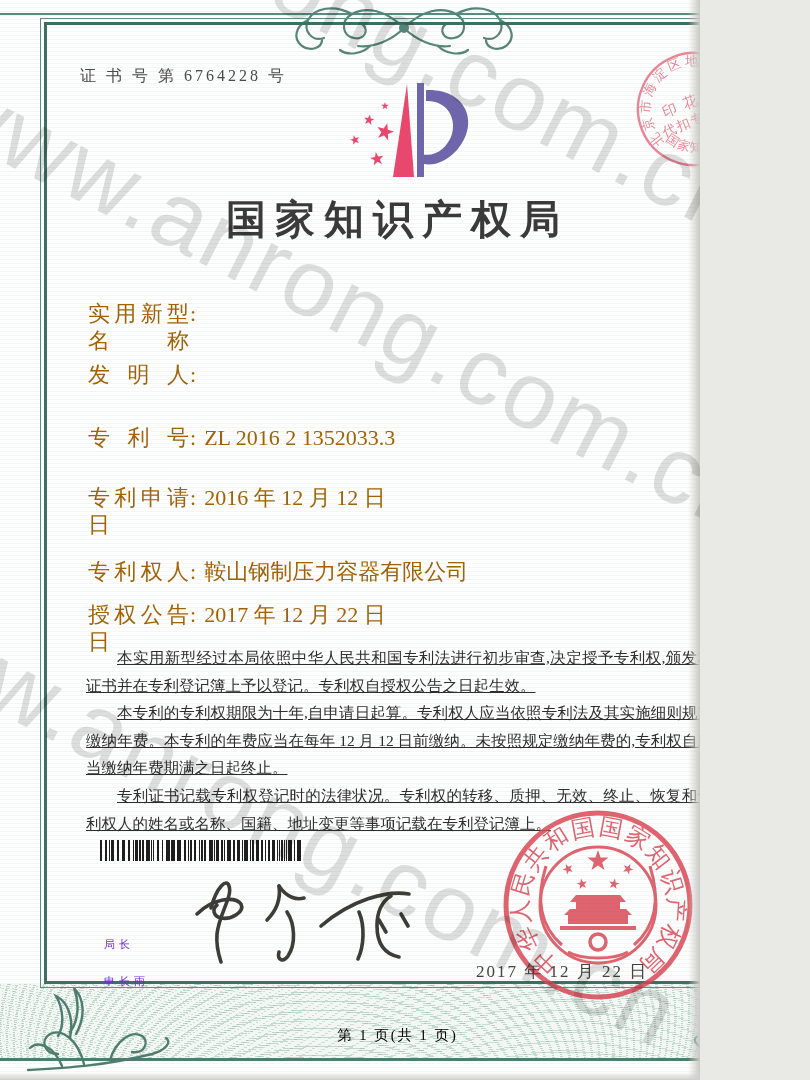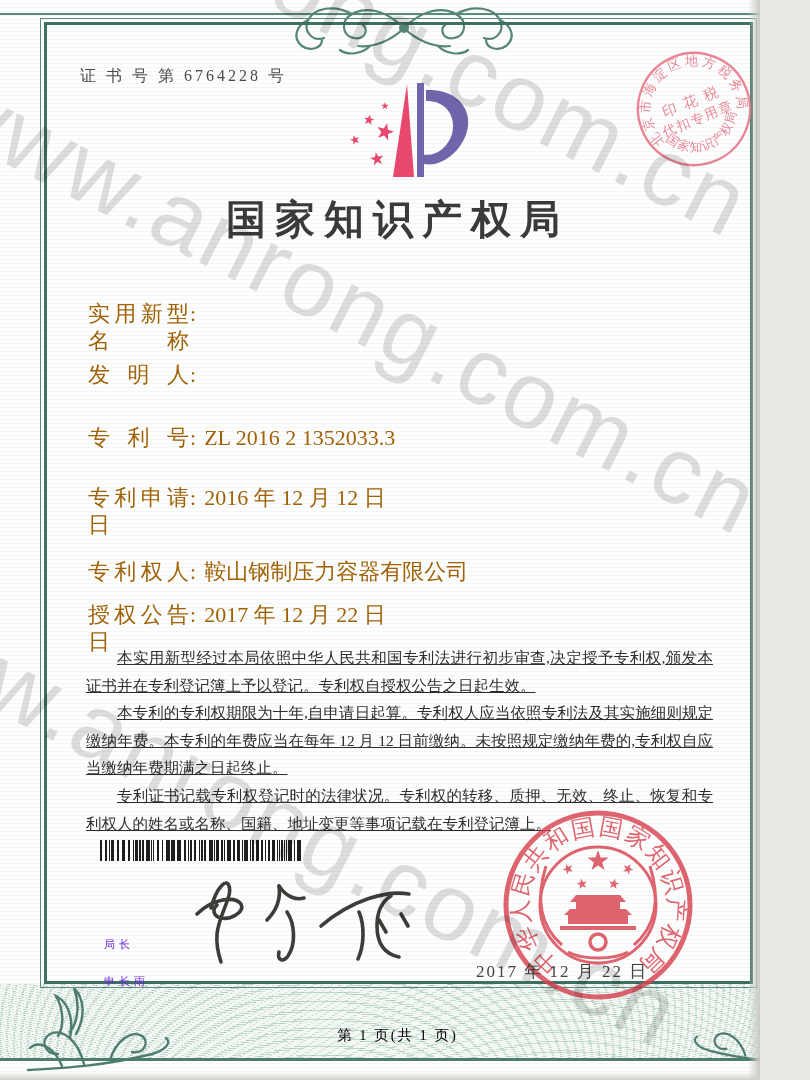--- a/index.html
+++ b/index.html
@@ -1,16 +1,16 @@
 <!DOCTYPE html>
 <html><head>
 <meta charset="utf-8">
 <style>
   html,body{margin:0;padding:0;background:#e9e9e6;}
-  #page{position:relative;width:760px;height:1080px;background:#fefefe;overflow:hidden;
+  #page{position:relative;width:700px;height:1080px;background:#fefefe;overflow:hidden;
         font-family:"Liberation Serif","DejaVu Serif",serif;}
   
   .stripes{position:absolute;inset:0;pointer-events:none;
      background:repeating-linear-gradient(0deg,rgba(140,185,165,.10) 0 1px,transparent 1px 4px);}
   
   .topline{position:absolute;top:13px;left:0;right:0;height:2px;background:#5b8b7d;}
   .bottomline{position:absolute;top:1058px;left:0;right:0;height:3px;background:#4e7d6f;}
   .guilloche{position:absolute;left:0;top:984px;width:810px;height:74px;pointer-events:none;
      background:
        repeating-radial-gradient(1400px 420px at 40% 340%, rgba(110,165,140,.38) 0 1px, transparent 1px 6px),

